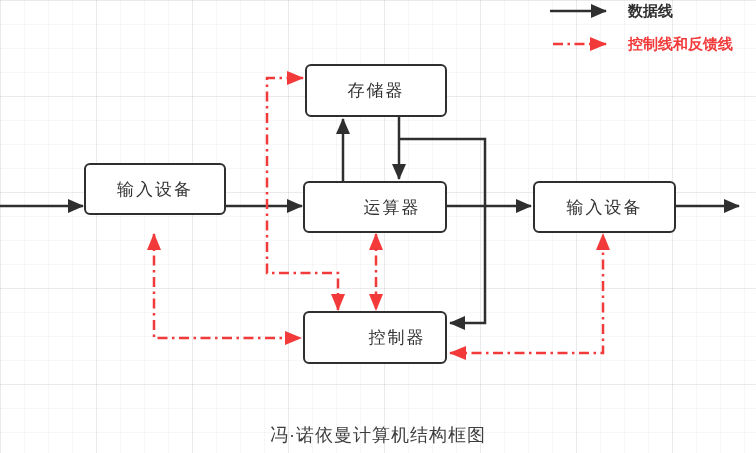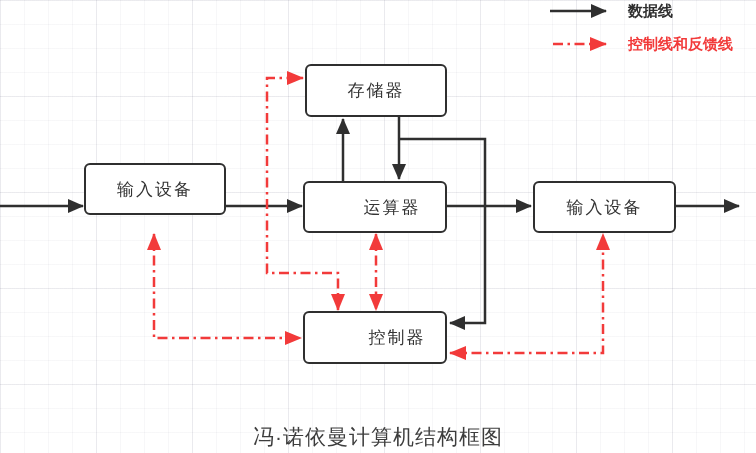--- a/index.html
+++ b/index.html
@@ -57,21 +57,21 @@
     white-space: nowrap;
   }
   #legend-label-data { top: 2px; color: #2f2f2f; }
   #legend-label-control { top: 35px; color: #f23a3a; }
   #caption {
     position: absolute;
     left: 0;
     width: 756px;
     top: 423px;
     text-align: center;
-    font-size: 21px;
+    font-size: 18px;
     color: #3d3d3d;
     letter-spacing: 1px;
   }
 </style>
 </head>
 <body>
 
 <div id="stage">
 
   <div class="node" style="left: 305px; top: 64px; width: 142px; height: 53px;">

